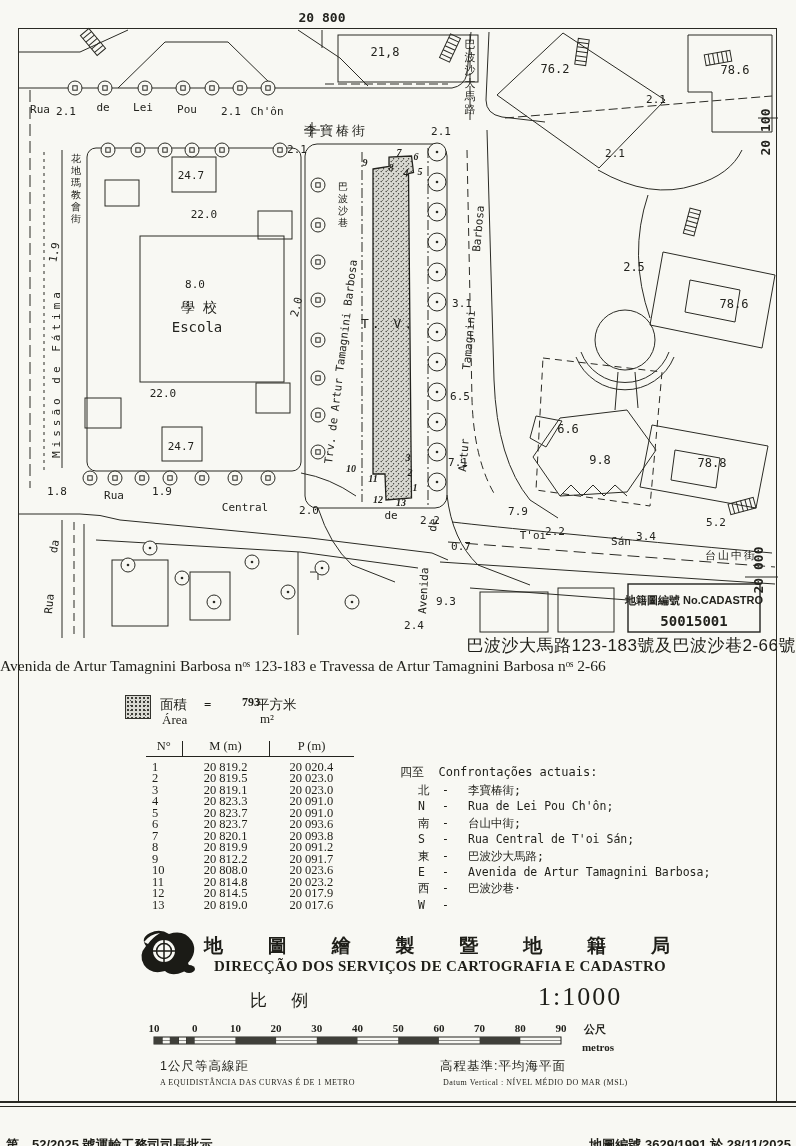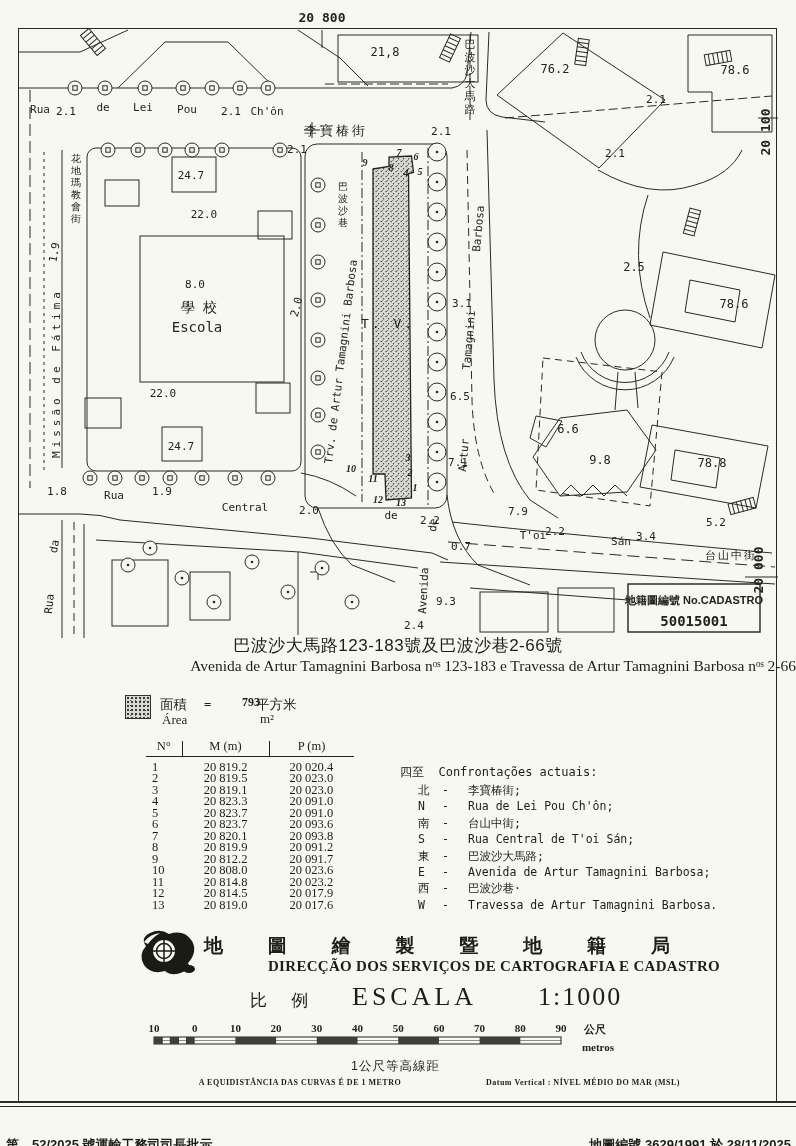--- a/index.html
+++ b/index.html
@@ -9,23 +9,23 @@
   .sheet{position:absolute;left:18px;top:28px;width:757px;height:1072px;
          border:1.5px solid #2a2a24;border-bottom:none;background:transparent}
   .dline{position:absolute;left:0;top:1101px;width:796px;height:3px;
          border-top:2px solid #2a2a24;border-bottom:1px solid #2a2a24}
   svg text{fill:#23231e}
   .ml{font-family:"DejaVu Sans Mono",monospace;fill:#23231e}
   .cjk{font-family:"Liberation Sans",sans-serif}
   .b{font-weight:bold}
   .it{font-family:"Liberation Serif",serif;font-style:italic;font-weight:bold}
   .sbt{font-family:"Liberation Serif",serif;font-weight:bold;font-size:11px;text-anchor:middle}
-  .title-zh{left:0;top:634px;width:100%;text-align:center;font-size:17px;
+  .title-zh{left:0;top:634px;width:100%;text-align:right;font-size:17px;
             font-family:"Liberation Sans",sans-serif;letter-spacing:.5px}
-  .title-pt{left:0;top:657px;width:100%;text-align:right;font-size:15.5px}
+  .title-pt{left:0;top:657px;width:100%;text-align:left;font-size:15.5px}
   .swatch{left:125px;top:695px;width:24px;height:22px;border:1px solid #33332d;
           background-color:#d9d9d2;
           background-image:radial-gradient(#3c3c36 .8px,transparent .9px),radial-gradient(#55554e .6px,transparent .7px);
           background-size:4px 4px,5px 5px;background-position:0 0,2px 2px}
   .lg{font-size:13.5px;font-family:"Liberation Sans",sans-serif}
   .lgs{font-size:13px}
   .tbl{position:absolute;left:146px;top:741px;border-collapse:collapse;
        font-size:12.5px;line-height:11.5px}
   .tbl th{font-weight:normal;border-bottom:1.4px solid #23231e;padding:0 0 3px;font-size:12.5px}
   .tbl th:nth-child(1),.tbl th:nth-child(2){border-right:1.1px solid #23231e}
@@ -37,27 +37,27 @@
   .tbl tbody tr:first-child td{padding-top:5px}
   .mono{font-family:"DejaVu Sans Mono",monospace}
   .desc{left:400px;top:713px;font-size:11.5px;line-height:17px}
   .confh{left:400px;top:764px;font-size:12px;white-space:pre}
   .conf{left:418px;top:782px;font-size:11.5px;line-height:16.4px}
   .conf .row{display:flex}
   .conf .d{width:24px}
   .conf .s{width:26px}
   .azh{left:204px;top:933px;width:466px;display:flex;justify-content:space-between;
        font-size:19px;font-weight:600}
-  .apt{left:160px;top:958px;width:560px;text-align:right;font-weight:bold;
+  .apt{left:160px;top:958px;width:560px;text-align:center;font-weight:bold;
        font-size:15px;letter-spacing:.3px}
   .szh{left:250px;top:989px;font-size:17px;letter-spacing:10px;font-family:Liberation Serif, serif}
   .sesc{left:352px;top:982px;font-size:26px;letter-spacing:4px}
   .sval{left:538px;top:982px;font-size:26px;letter-spacing:2px}
-  .notezh{font-size:12.5px;letter-spacing:1px;font-family:Liberation Sans, sans-serif;text-align:right}
-  .notept{font-size:8px;font-weight:bold;letter-spacing:.5px;text-align:center}
+  .notezh{font-size:12.5px;letter-spacing:1px;font-family:Liberation Sans, sans-serif;text-align:left}
+  .notept{font-size:8px;font-weight:normal;letter-spacing:.5px;text-align:left}
   .foot{top:1106px;font-size:13px;font-weight:bold;line-height:15.5px;white-space:pre}
   .footl{left:6px}
   .footr{right:5px;text-align:right}
 </style>
 </head>
 <body>
 
 <div class="page">
 
   <div class="sheet"></div>
@@ -598,21 +598,20 @@
         <span>Avenida de Artur Tamagnini Barbosa;</span>
       </div>
       <div class="row">
         <span class="d">西</span>
         <span class="s">-</span>
         <span>巴波沙巷·</span>
       </div>
       <div class="row">
         <span class="d">W</span>
         <span class="s">-</span>
-        <span>Travessa de Artur Tamagnini Barbosa.</span>
       </div>
     </div>
 
   <svg class="abs" style="left:136px;top:926px" width="64" height="54" viewBox="0 0 64 54">
     <path d="M10,20 Q4,12 14,7 Q24,2 33,8 Q48,3 56,15 Q62,26 52,37 Q56,43 47,46 Q36,51 29,45 Q15,49 8,39 Q2,29 10,20 Z" fill="#1b1b16"></path>
     <path d="M8,16 Q14,8 24,7 Q16,12 12,18 Z" fill="#f8f8f3"></path>
     <circle cx="28" cy="25" r="11" fill="#f8f8f3"></circle>
     <circle cx="28" cy="25" r="7.5" fill="none" stroke="#1b1b16" stroke-width="1.5"></circle>
     <path d="M28,13 V37 M16,25 H40" stroke="#1b1b16" stroke-width="1.5"></path>
     <ellipse cx="53" cy="43" rx="6" ry="4" fill="#1b1b16"></ellipse>
@@ -623,21 +622,20 @@
       <span>繪</span>
       <span>製</span>
       <span>暨</span>
       <span>地</span>
       <span>籍</span>
       <span>局</span>
     </div>
   <div class="abs apt">DIRECÇÃO DOS SERVIÇOS DE CARTOGRAFIA E CADASTRO</div>
 
   <span class="abs szh">比 例</span>
-  <span class="abs sesc">ESCALA</span>
   <span class="abs sval">1:1000</span>
 
   <svg class="abs" id="scalebar" style="left:138px;top:1022px" width="520" height="42" viewBox="0 0 520 42">
     <g stroke="#23231e" fill="none" stroke-width="1">
       <rect x="16" y="15" width="407" height="7"></rect>
       <path d="M16,18.5 H423" stroke-width=".5"></path>
       <path d="M24.1,15 V22 M32.3,15 V22 M40.4,15 V22 M48.6,15 V22"></path>
     </g>
     <g fill="#3f3f39">
       <rect x="16" y="15" width="8.1" height="7"></rect>
@@ -660,20 +658,21 @@
         <text x="341.6" y="10" class="sbt">70</text>
         <text x="382.3" y="10" class="sbt">80</text>
         <text x="423" y="10" class="sbt">90</text>
       </g>
     <text x="457" y="11" class="sbt cjk">公尺</text>
     <text x="460" y="29" class="sbt" font-size="12.5">metros</text>
   </svg>
 
   <div class="abs notezh" style="left:160px;top:1058px;width:280px">1公尺等高線距</div>
   <div class="abs notept" style="left:160px;top:1078px;width:280px">A EQUIDISTÂNCIA DAS CURVAS É DE 1 METRO</div>
+  <div class="abs notezh" style="left:440px;top:1058px;width:280px">高程基準:平均海平面</div>
   <div class="abs notept" style="left:443px;top:1078px;width:280px">Datum Vertical : NÍVEL MÉDIO DO MAR (MSL)</div>
 
   <div class="dline"></div>
   <div class="abs foot footl">
     <div class="cjk">第　52/2025 號運輸工務司司長批示</div>
     
   </div>
   <div class="abs foot footr">
     <div class="cjk">地圖編號 3629/1991 於 28/11/2025</div>
     

